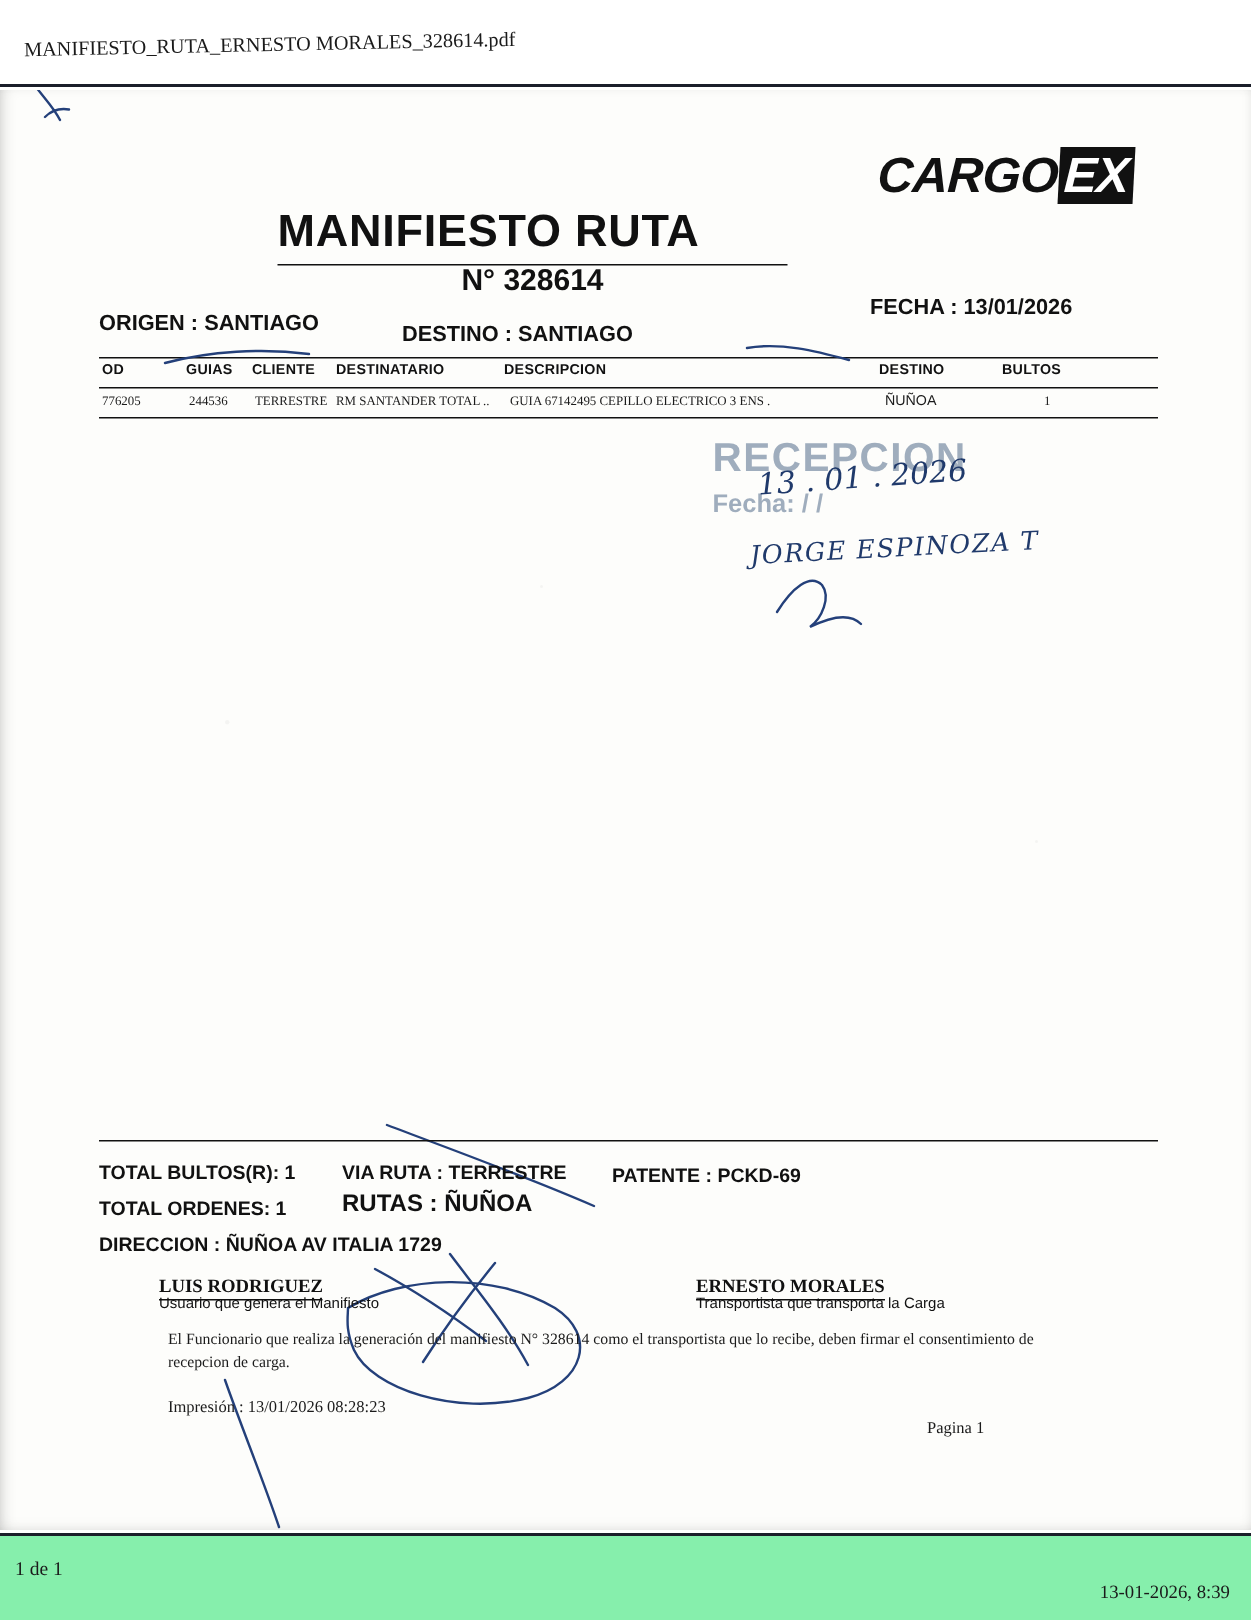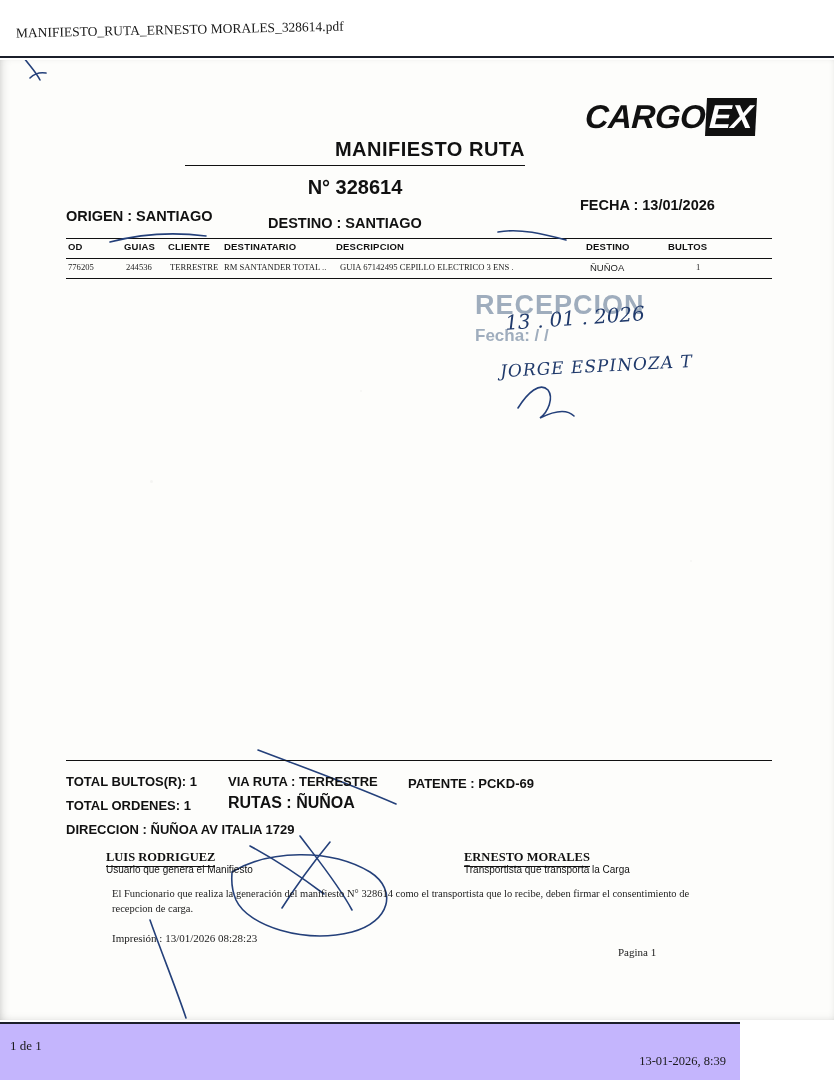--- a/index.html
+++ b/index.html
@@ -44,25 +44,25 @@
     font-size: 12px;
     color: #1a1a1a;
     white-space: nowrap;
   }
 
   
   #print-footer {
     position: absolute;
     left: 0;
     top: 1022px;
-    width: 740px;
+    width: 834px;
     height: 58px;
     border-top: 2px solid #1b1f2a;
     box-sizing: border-box;
-    background: #c4b5fd;
+    background: #86efac;
   }
   #print-footer .page-count {
     position: absolute;
     left: 10px;
     top: 14px;
     font-family: "Liberation Serif", serif;
     font-size: 13px;
     color: #1a1a1a;
   }
   #print-footer .ts {
@@ -121,24 +121,24 @@
     padding: 0 4px 1px 3px;
     margin-left: 1px;
   }
 
   
   #title {
     position: absolute;
     left: 185px;
     top: 78px;
     width: 340px;
-    text-align: right;
-    font-family: "Liberation Sans", sans-serif;
-    font-weight: bold;
-    font-size: 20px;
+    text-align: left;
+    font-family: "Liberation Sans", sans-serif;
+    font-weight: bold;
+    font-size: 30px;
     letter-spacing: .5px;
     border-bottom: 1.5px solid #111;
     padding-bottom: 4px;
     color: #111;
   }
   #docnum {
     position: absolute;
     left: 185px;
     top: 116px;
     width: 340px;

